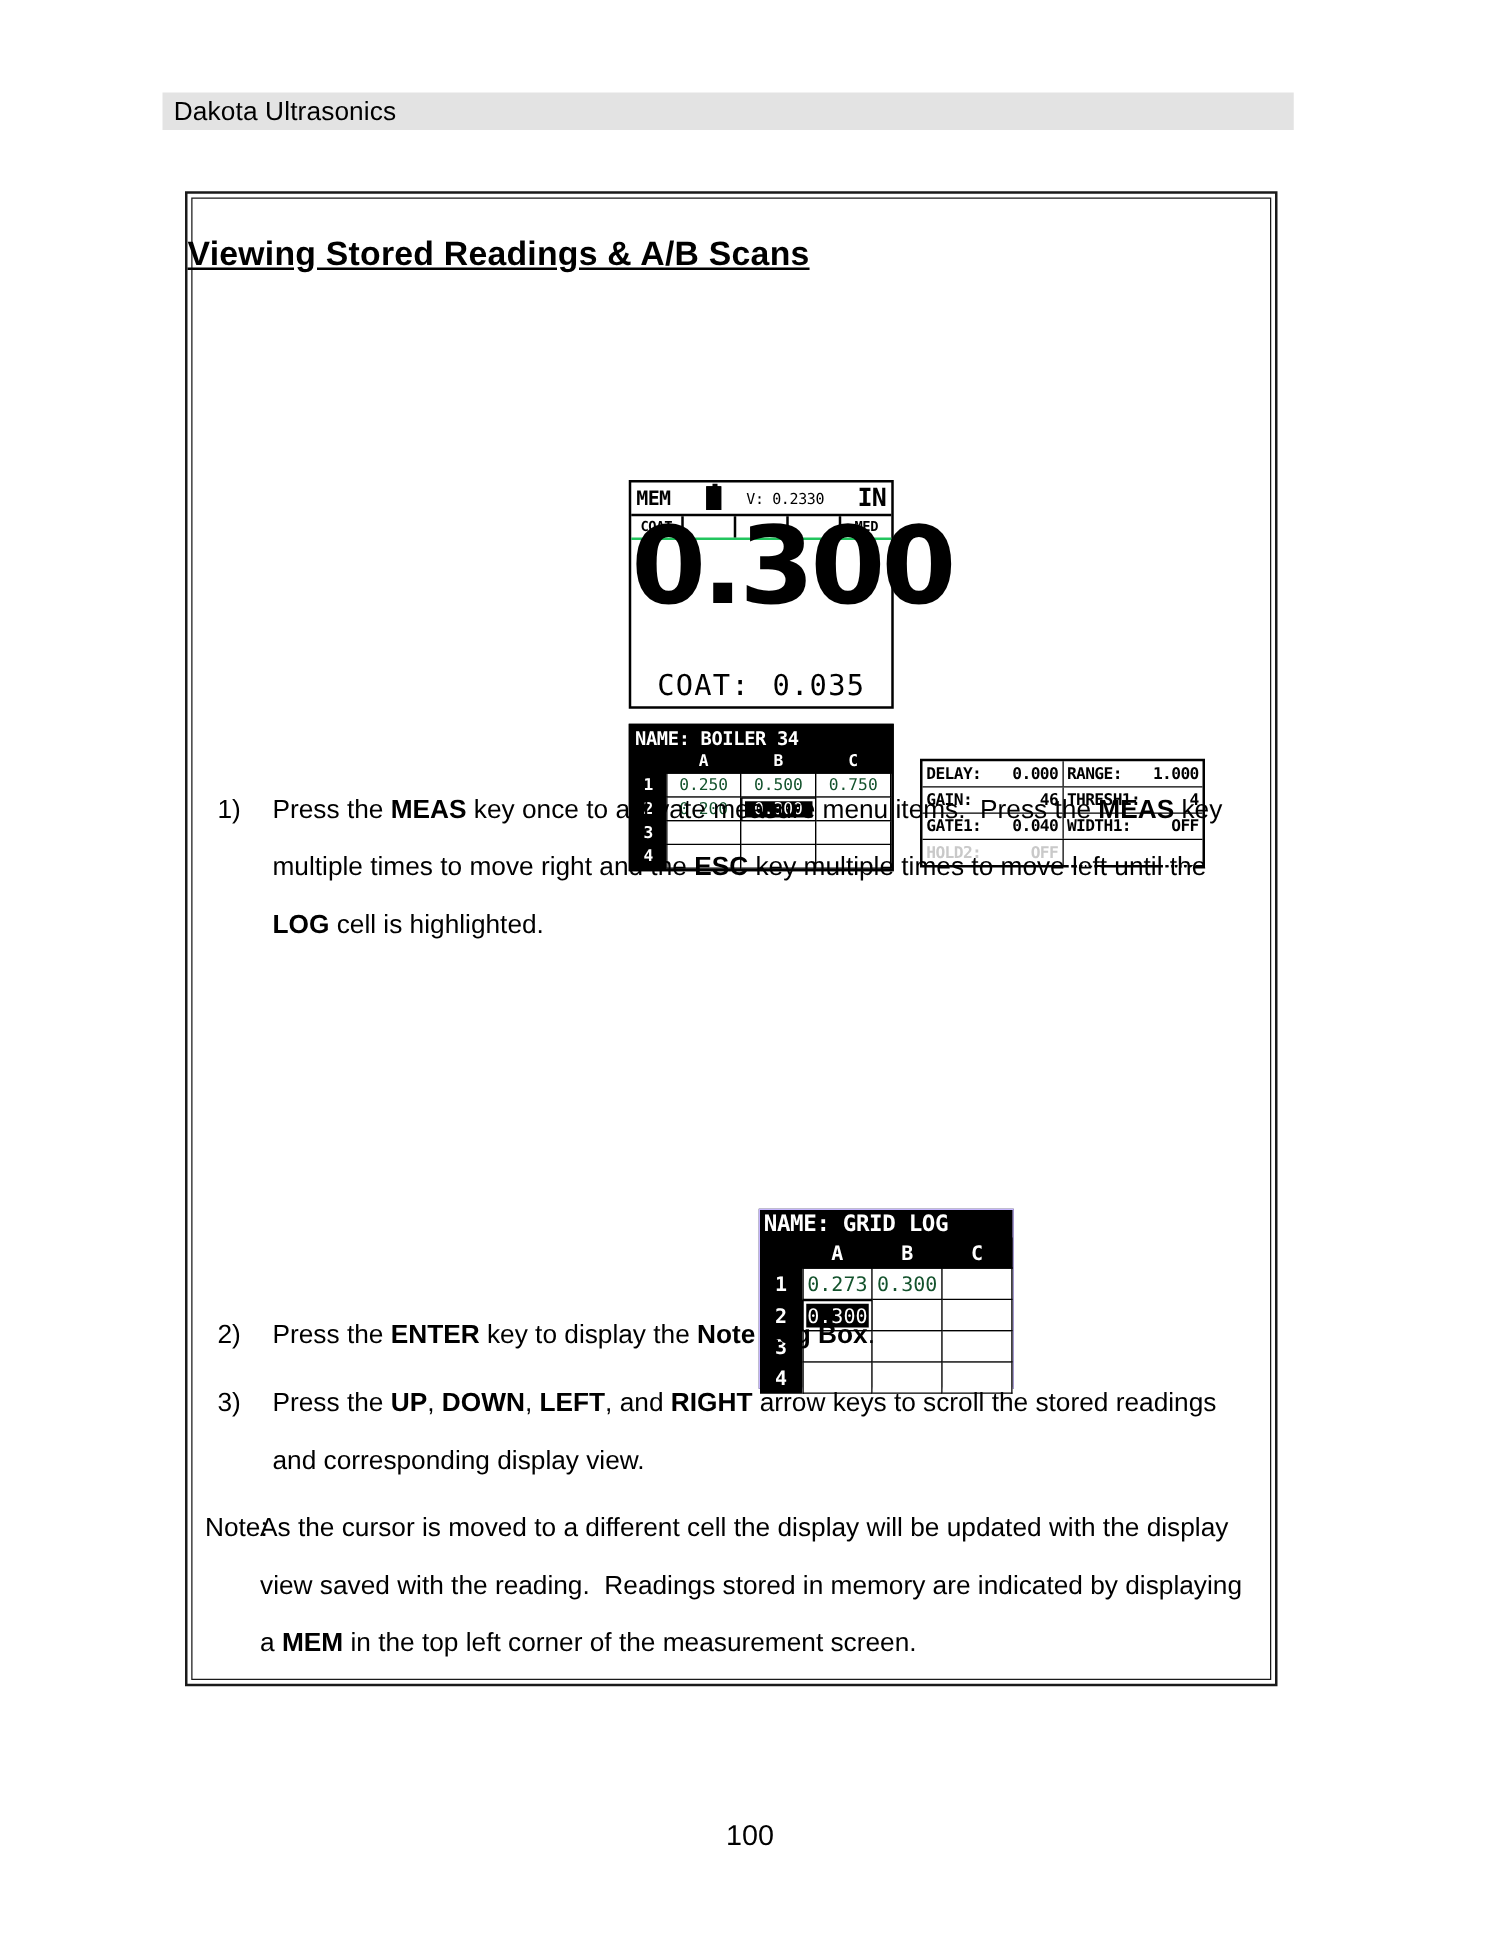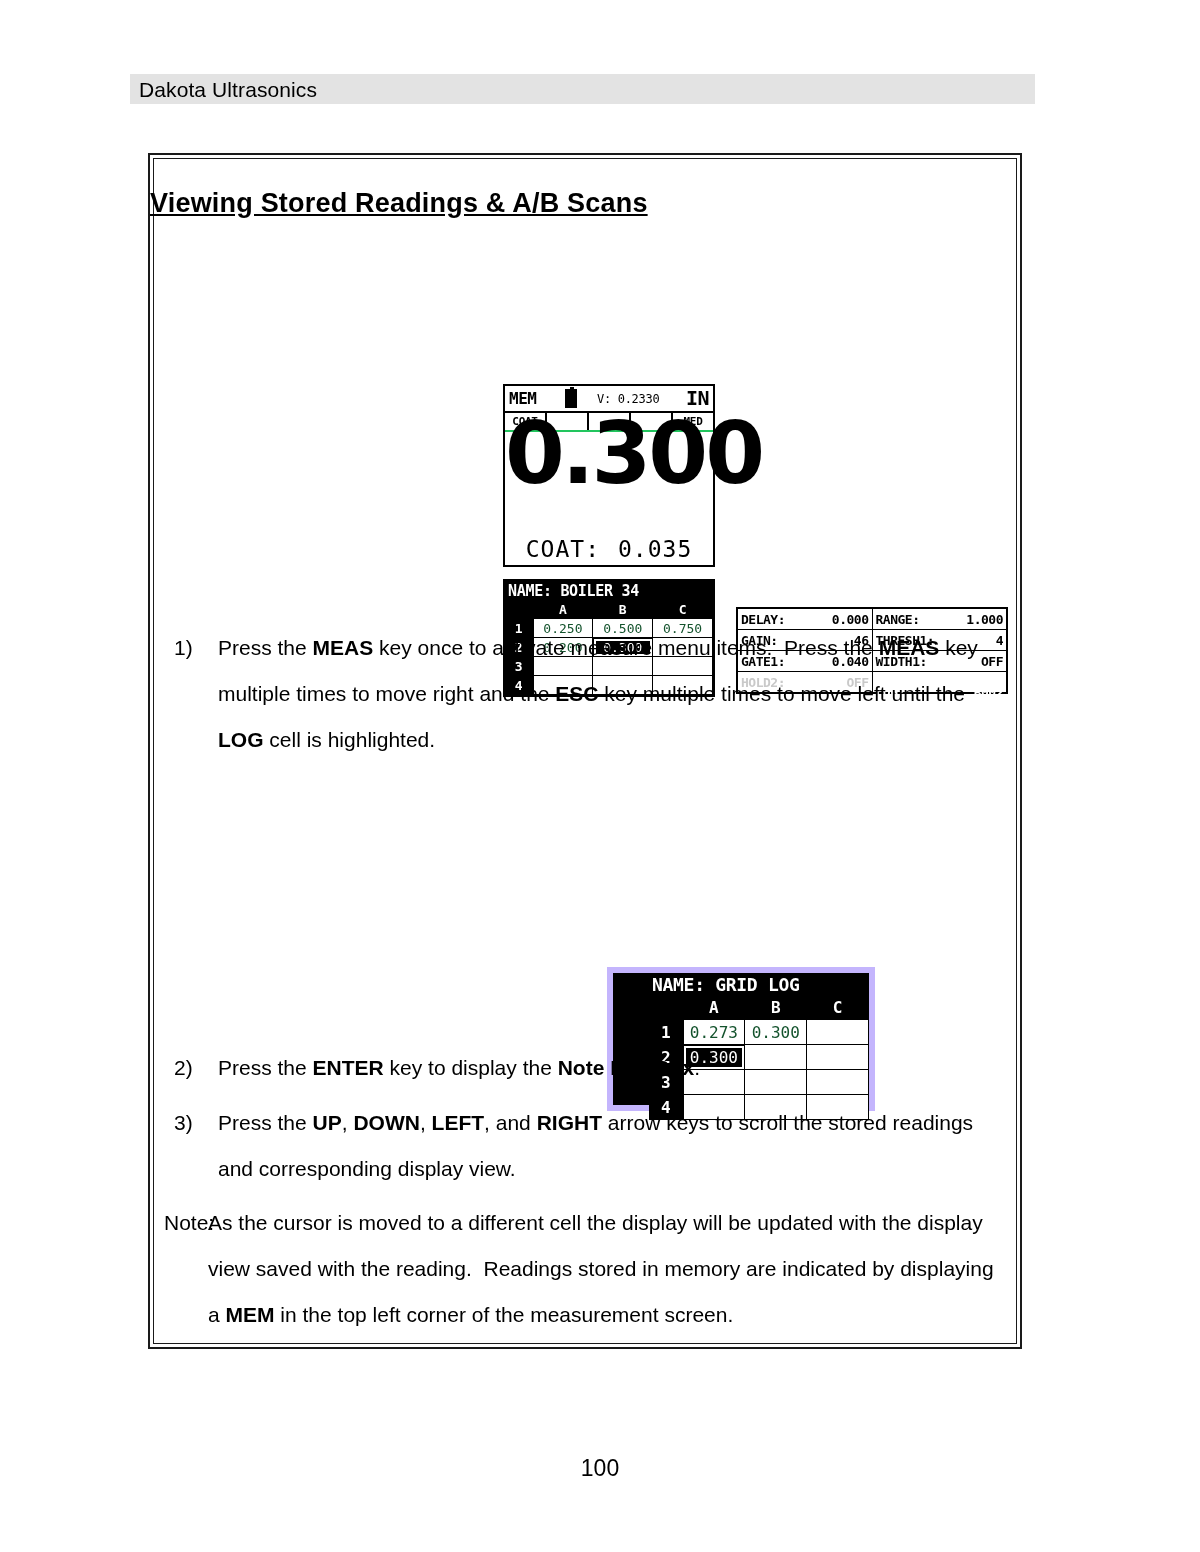--- a/index.html
+++ b/index.html
@@ -109,21 +109,21 @@
   }
   .coatline .cv{margin-left:18px;}
 
   
   .gridbox{
     position:absolute;background:#000;border:2px solid #000;
     font-family:"DejaVu Sans Mono","Liberation Mono",monospace;
     box-sizing:border-box;
   }
   .grid-a{left:353px;top:424px;width:212px;height:118px;}
-  .grid-b{left:457px;top:812px;width:268px;height:144px;border:6px solid #c4b5fd;padding-left:36px;}
+  .grid-b{left:457px;top:812px;width:204px;height:144px;border:1px solid #c4b5fd;}
 
   .grid-name{
     color:#fff;font-weight:bold;
     padding:1px 3px 0 3px;
     letter-spacing:-.3px;
   }
   .grid-a .grid-name{font-size:15px;}
   .grid-b .grid-name{font-size:18px;}
 
   table.grid{border-collapse:collapse;width:100%;table-layout:fixed;}
@@ -142,21 +142,21 @@
   .grid-b table.grid td{height:22px;font-size:16px;}
   .grid-b td.rownum{width:32px;font-size:14px;}
   .grid-b td.hdr{height:17px;font-size:14px;}
   td.sel{
     background:#000 !important;color:#fff !important;
     outline:2px solid #fff;outline-offset:-3px;
   }
 
   
   .parambox{
-    position:absolute;left:586px;top:452px;width:272px;height:87px;
+    position:absolute;left:586px;top:452px;width:228px;height:87px;
     border:2px solid #000;background:#fff;
     box-sizing:border-box;
     font-family:"DejaVu Sans Mono","Liberation Mono",monospace;
   }
   .prow{display:flex;height:20px;border-bottom:1px solid #000;}
   .prow:last-child{border-bottom:none;text-align:center;}
   .pcell{
     flex:1;display:flex;align-items:center;
     border-right:1px solid #000;
     padding:0 3px;box-sizing:border-box;

